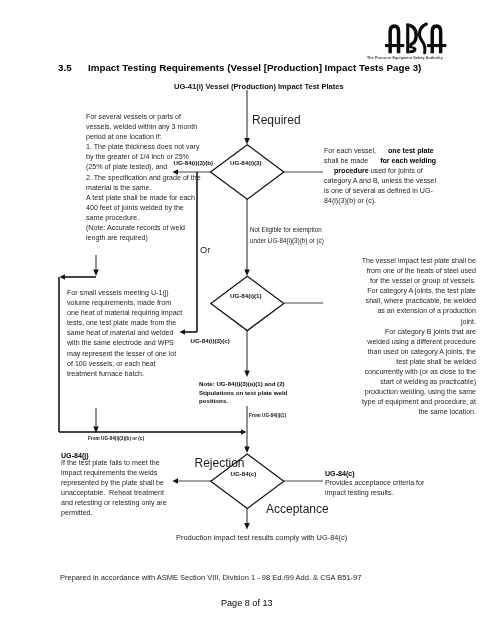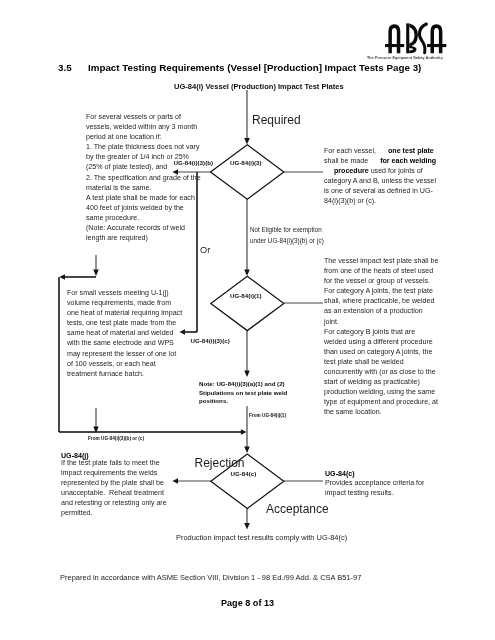--- a/index.html
+++ b/index.html
@@ -6,21 +6,21 @@
   body{width:495px;height:640px;background:#ffffff;font-family:"Liberation Sans",sans-serif;color:#000;overflow:hidden;position:relative;-webkit-font-smoothing:antialiased;}
   .page{position:absolute;left:0;top:0;width:438px;height:640px;}
   .abs{position:absolute;}
   .txt{font-size:7.1px;line-height:10.1px;color:#1d1d1d;white-space:pre-wrap;}
   .title{font-size:9.8px;font-weight:bold;color:#000;}
   .chart-title{font-size:7.55px;font-weight:bold;color:#111;}
   .flowlbl{font-size:12px;color:#1d1d1d;}
   .flowlbl-b{font-size:6.2px;font-weight:bold;color:#111;}
   .tiny{font-size:4.7px;font-weight:bold;color:#111;}
   .foot{font-size:7.5px;color:#1d1d1d;}
-  .footpg{font-size:9.1px;font-weight:bold;color:#000;text-align:center;}
+  .footpg{font-size:9.1px;font-weight:normal;color:#000;text-align:center;}
   svg.flow{position:absolute;left:0;top:0;width:495px;height:640px;}
   b{font-weight:bold;color:#000;margin-left:10px;}
 </style>
 </head>
 <body>
 
 <div class="page">
 
   <svg class="abs" width="80" height="44" viewBox="378 16 80 44" shape-rendering="geometricPrecision" style="left:378px;top:16px;">
     <g fill="#0a0a0a">
@@ -36,21 +36,21 @@
     <g fill="#0a0a0a">
       <path d="M430.5 53.3 V31.3 q0 -7.0 5.95 -7.0 q5.95 0 5.95 7.0 V53.3 h-3.5 V31.5 q0 -3.6 -2.45 -3.6 q-2.45 0 -2.45 3.6 V53.3 Z"></path>
       <rect x="427.1" y="44.0" width="19.2" height="3.1"></rect>
     </g>
   </svg>
   <div class="abs" style="left:367px;top:56px;font-size:3.65px;font-weight:bold;letter-spacing:0.1px;color:#3a3a3a;white-space:nowrap;">The Pressure Equipment Safety Authority</div>
 
   <div class="abs title" style="left:58px;top:62px;">3.5</div>
   <div class="abs title" style="left:88px;top:62px;white-space:nowrap;">Impact Testing Requirements (Vessel [Production] Impact Tests Page 3)</div>
 
-  <div class="abs chart-title" style="left:174px;top:81.5px;white-space:nowrap;">UG-84(i) Vessel (Production) Impact Test Plates</div>
+  <div class="abs chart-title" style="left:174px;top:81.5px;white-space:nowrap;">UG-41(i) Vessel (Production) Impact Test Plates</div>
 
   <svg class="flow" viewBox="0 0 495 640">
     <g stroke="#484848" stroke-width="1.2" fill="none" shape-rendering="geometricPrecision">
 
       <line x1="247" y1="90" x2="247" y2="140"></line>
 
       <line x1="284" y1="172" x2="323" y2="172"></line>
 
       <line x1="210.5" y1="172" x2="178" y2="172"></line>
 
@@ -112,21 +112,21 @@
 length are required)</div>
   <div class="abs txt" style="left:67px;top:288px;width:148px;">For small vessels meeting U-1(j)
 volume requirements, made from
 one heat of material requiring impact
 tests, one test plate made from the
 same heat of material and welded
 with the same electrode and WPS
 may represent the lesser of one lot
 of 100 vessels, or each heat
 treatment furnace batch.</div>
-  <div class="abs txt" style="left:324px;top:256px;width:152px;">The vessel impact test plate shall be
+  <div class="abs txt" style="left:324px;top:256px;width:152px;text-align:right;">The vessel impact test plate shall be
 from one of the heats of steel used
 for the vessel or group of vessels.
 For category A joints, the test plate
 shall, where practicable, be welded
 as an extension of a production
 joint.
 For category B joints that are
 welded using a different procedure
 than used on category A joints, the
 test plate shall be welded

